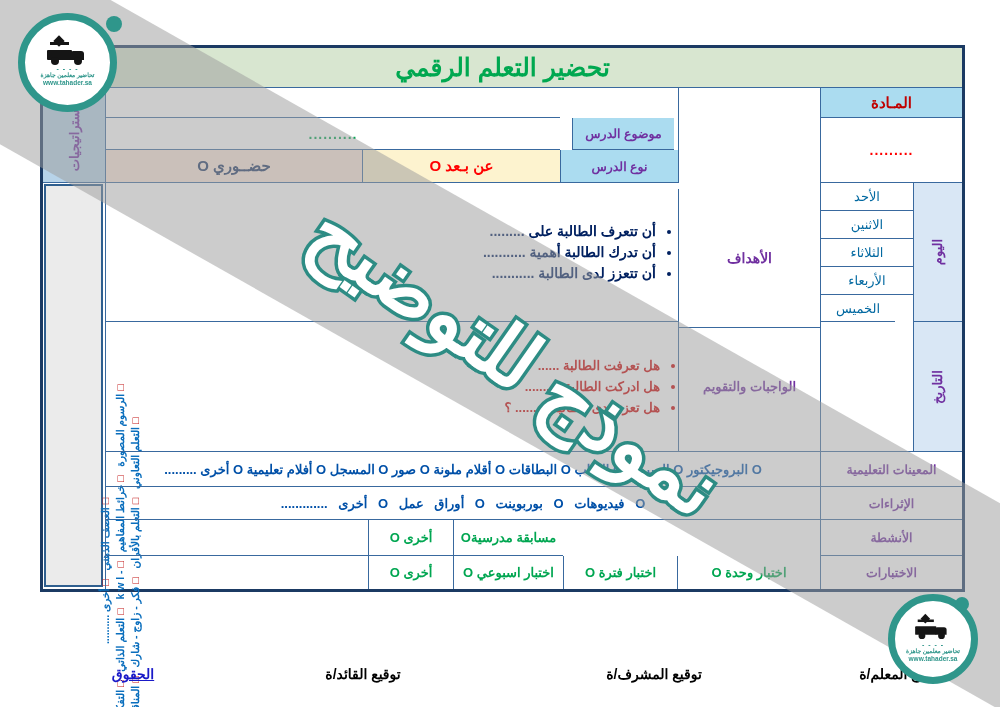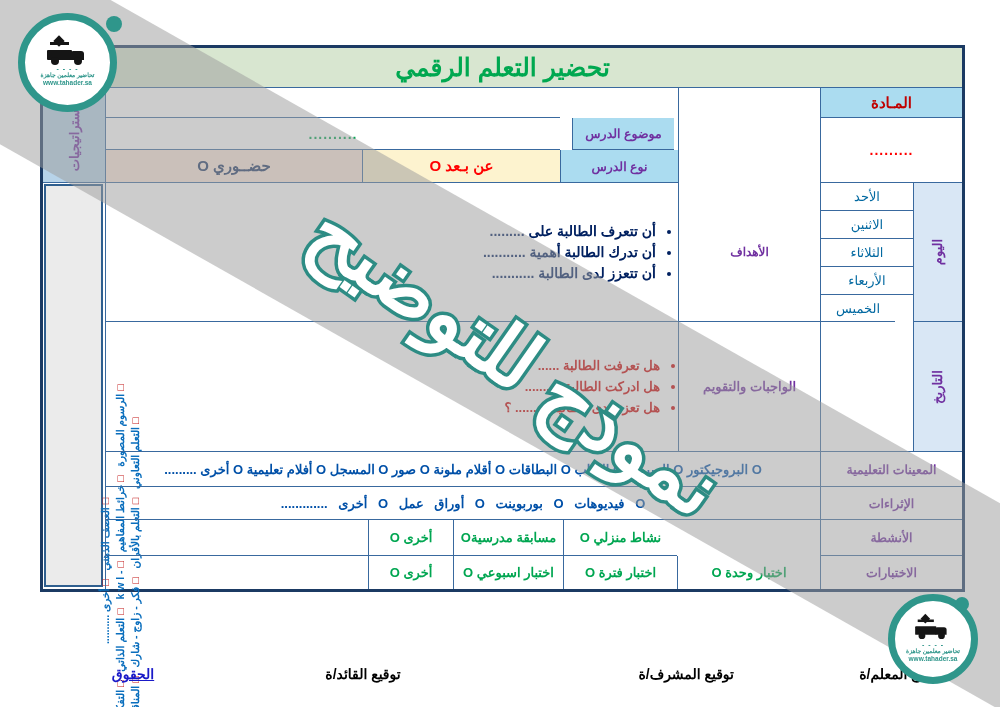--- a/index.html
+++ b/index.html
@@ -104,21 +104,21 @@
   <div class="c bb bl remote" style="left:362px;top:150px;width:198px;height:33px;">عن بـعد O</div>
   <div class="c bb bl bluebg purple" style="left:560px;top:150px;width:118px;height:33px;">نوع الدرس</div>
 
   <div class="c bb bl objcell" style="left:105px;top:183px;width:573px;height:139px;">
     <ul class="objlist">
       <li>أن تتعرف الطالبة على .........</li>
       <li>أن تدرك الطالبة أهمية ...........</li>
       <li>أن تتعزز لدى الطالبة ...........</li>
     </ul>
   </div>
-  <div class="c bb bl purple" style="left:678px;top:183px;width:142px;height:139px;font-size:12px;">الأهداف</div>
+  <div class="c bb bl purple" style="left:678px;top:189px;width:142px;height:139px;font-size:14px;">الأهداف</div>
 
   <div class="c bb bl dayname" style="left:820px;top:183px;width:93px;height:28px;">الأحد</div>
   <div class="c bb bl dayname" style="left:820px;top:211px;width:93px;height:28px;">الاثنين</div>
   <div class="c bb bl dayname" style="left:820px;top:239px;width:93px;height:28px;">الثلاثاء</div>
   <div class="c bb bl dayname" style="left:820px;top:267px;width:93px;height:28px;">الأربعاء</div>
   <div class="c bb bl dayname" style="left:820px;top:295px;width:75px;height:27px;">الخميس</div>
 
   <div class="c bb bl vcol" style="left:913px;top:183px;width:49px;height:139px;"></div>
   <div class="vlabel" style="left:872px;top:244px;width:130px;height:16px;">اليوم</div>
 
@@ -136,32 +136,31 @@
 
   <div class="c bb bl aidsline" style="left:105px;top:452px;width:715px;height:35px;">O البروجيكتور  O السبورة  O الكتاب  O البطاقات  O أقلام ملونة  O صور  O المسجل  O أفلام تعليمية  O أخرى .........</div>
   <div class="c bb bl purple" style="left:820px;top:452px;width:142px;height:35px;">المعينات التعليمية</div>
 
   <div class="c bb bl enrline" style="left:105px;top:487px;width:715px;height:33px;">O فيديوهات  O بوربوينت  O أوراق عمل O أخرى .............</div>
   <div class="c bb bl purple" style="left:820px;top:487px;width:142px;height:33px;">الإثراءات</div>
 
   <div class="c bb bl" style="left:105px;top:520px;width:263px;height:36px;"></div>
   <div class="c bb bl greenopt" style="left:368px;top:520px;width:85px;height:36px;">أخرى O</div>
   <div class="c bb bl greenopt" style="left:453px;top:520px;width:110px;height:36px;">مسابقة مدرسيةO</div>
-  <div class="c bb bl greenopt" style="left:563px;top:520px;width:114px;height:36px;">نشاط منزلي O</div>
   <div class="c bb bl purple" style="left:820px;top:520px;width:142px;height:36px;">الأنشطة</div>
 
   <div class="c bl" style="left:105px;top:556px;width:263px;height:33px;"></div>
   <div class="c bl greenopt" style="left:368px;top:556px;width:85px;height:33px;">أخرى O</div>
   <div class="c bl greenopt" style="left:453px;top:556px;width:110px;height:33px;">اختبار اسبوعي O</div>
   <div class="c bl greenopt" style="left:563px;top:556px;width:114px;height:33px;">اختبار فترة O</div>
   <div class="c bl greenopt" style="left:677px;top:556px;width:143px;height:33px;">اختبار وحدة O</div>
   <div class="c bl purple" style="left:820px;top:556px;width:142px;height:33px;">الاختبارات</div>
 
   <div class="footer-sign" style="left:835px;width:130px;">توقيع المعلم/ة</div>
-  <div class="footer-sign" style="left:604px;width:130px;text-align:right;">توقيع المشرف/ة</div>
+  <div class="footer-sign" style="left:589px;width:130px;">توقيع المشرف/ة</div>
   <div class="footer-sign" style="left:298px;width:130px;">توقيع القائد/ة</div>
   <div class="footer-sign rights" style="left:93px;width:80px;">الحقوق</div>
 
   <div class="band"></div>
   <div class="wm">نموذج للتوضيح</div>
 
   <div class="logo" style="left:18px;top:13px;width:99px;height:99px;">
     <div class="truck">
       <div class="t-cap2"></div>
         <div class="t-cap"></div>

